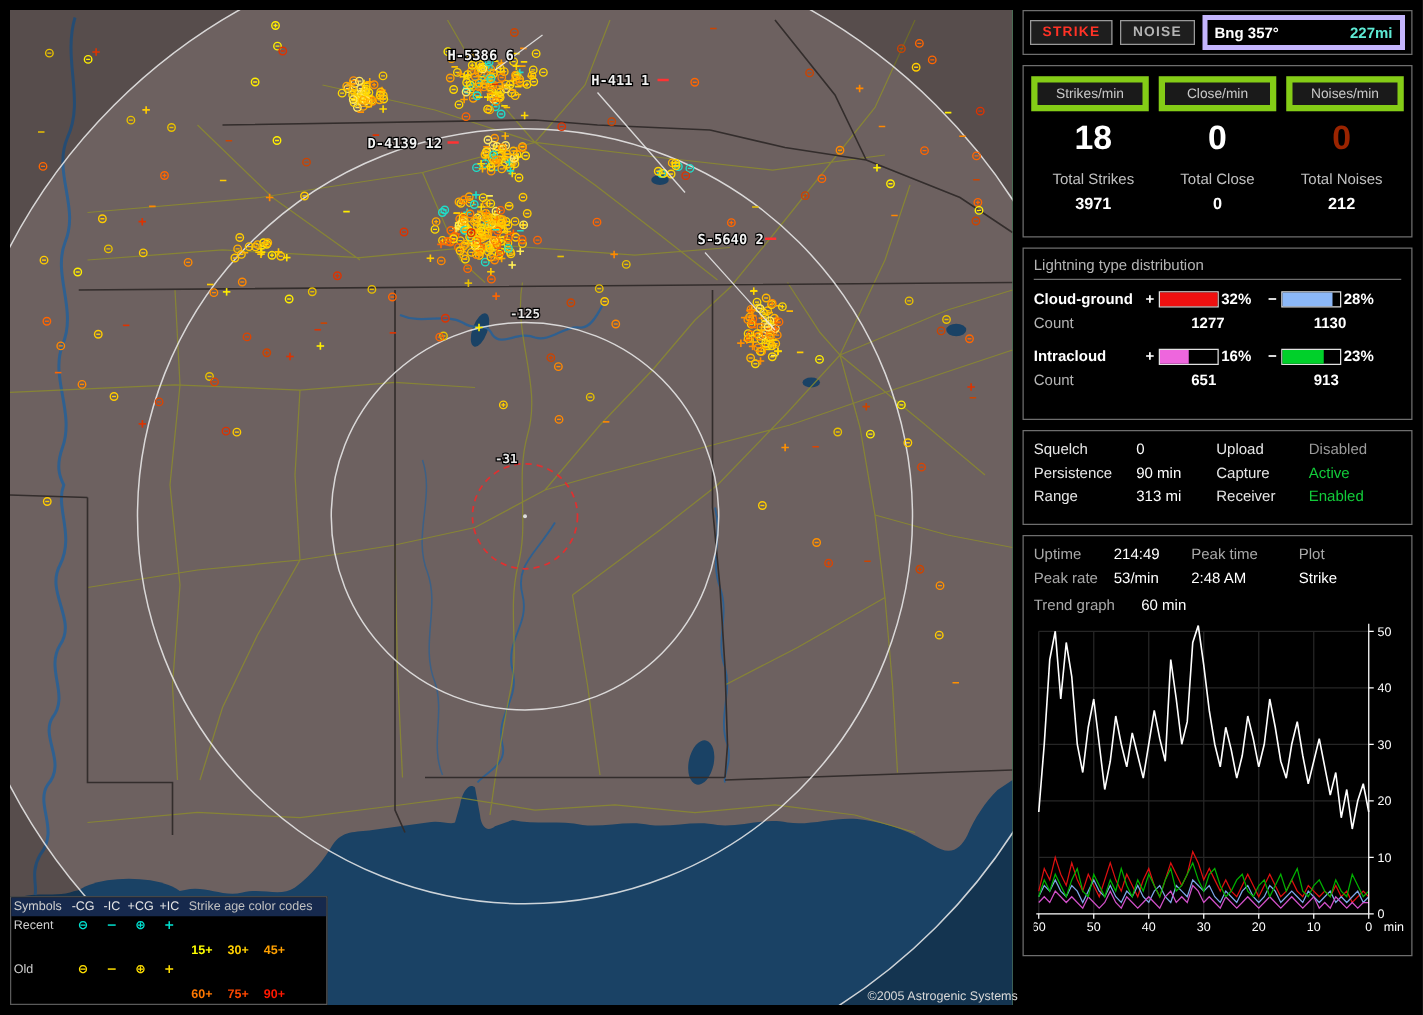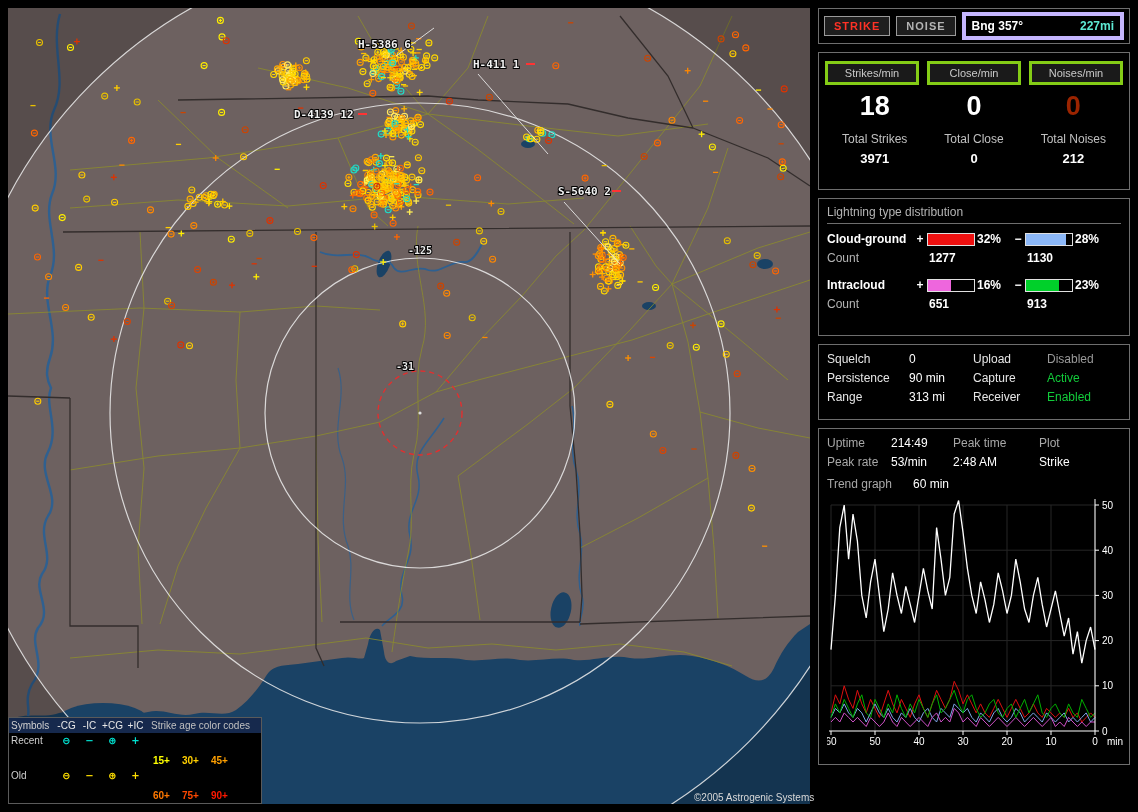--- a/index.html
+++ b/index.html
@@ -37,41 +37,41 @@
           font:bold 11px "Liberation Sans",sans-serif;padding:3px 9px;margin-right:6px;
           letter-spacing:1px;cursor:pointer;}
   .toggle.strike{color:#ff3226;}
   #bng{margin-left:auto;display:flex;justify-content:space-between;align-items:center;
        width:146px;border:4px solid #c4b5fd;background:#000;padding:3px 6px;
        font:bold 12px "Liberation Sans",sans-serif;color:#fff;}
   #bng .grn{color:#5eead4;}
 
   #box-stats{height:138px;padding:8px 6px;flex:none;}
   .chips{display:grid;grid-template-columns:1fr 1fr 1fr;gap:8px;}
-  .chip{border:3px solid #84cc16;background:#1a1a1a;color:#c9c9c9;font-size:11px;
+  .chip{border:5px solid #84cc16;background:#1a1a1a;color:#c9c9c9;font-size:11px;
         text-align:center;padding:3px 0;cursor:pointer;}
   .bigs{display:grid;grid-template-columns:1fr 1fr 1fr;margin-top:6px;}
   .big{font-size:27px;font-weight:bold;color:#fff;text-align:center;}
   .big.noise{color:#9b2400;}
   .totals{display:grid;grid-template-columns:1fr 1fr 1fr;margin-top:10px;}
   .tl{color:#c0c0c0;font-size:12px;text-align:center;}
   .tv{color:#fff;font-size:13px;font-weight:bold;text-align:center;margin-top:5px;}
 
   #box-dist{height:138px;padding:6px 8px;flex:none;}
   .dist-title{color:#b4b4b4;font-size:12px;border-bottom:1px solid #6e6e6e;
               padding-bottom:4px;margin-bottom:8px;}
   .dgrid{display:grid;grid-template-columns:86px 14px 48px 36px 14px 48px 36px;
          align-items:center;row-gap:5px;font-size:12px;color:#fff;}
   .dname{font-weight:bold;}
   .dsign{font-weight:bold;text-align:center;}
   .bar{width:46px;height:11px;border:1px solid #e0e0e0;background:#000;}
   .bar-fill{height:100%;width:0;}
   .dpct{font-weight:bold;padding-left:2px;}
   .dcount-label{color:#b4b4b4;}
-  .dcount{font-weight:bold;}
+  .dcount{font-weight:bold;margin-left:24px;}
   .gc3{grid-column:3/5;padding-left:2px;}
   .gc6{grid-column:6/8;padding-left:2px;}
   .dspacer{grid-column:1/8;height:3px;}
 
   #box-clock{height:30px;display:flex;align-items:center;padding:0 8px;flex:none;}
   #datetime{color:#10ee32;font-size:15px;font-weight:bold;letter-spacing:.5px;}
 
   #box-settings{height:76px;padding:7px 8px;flex:none;}
   .sgrid{display:grid;grid-template-columns:82px 64px 74px 62px;row-gap:5px;
          font-size:12px;color:#e6e6e6;}

